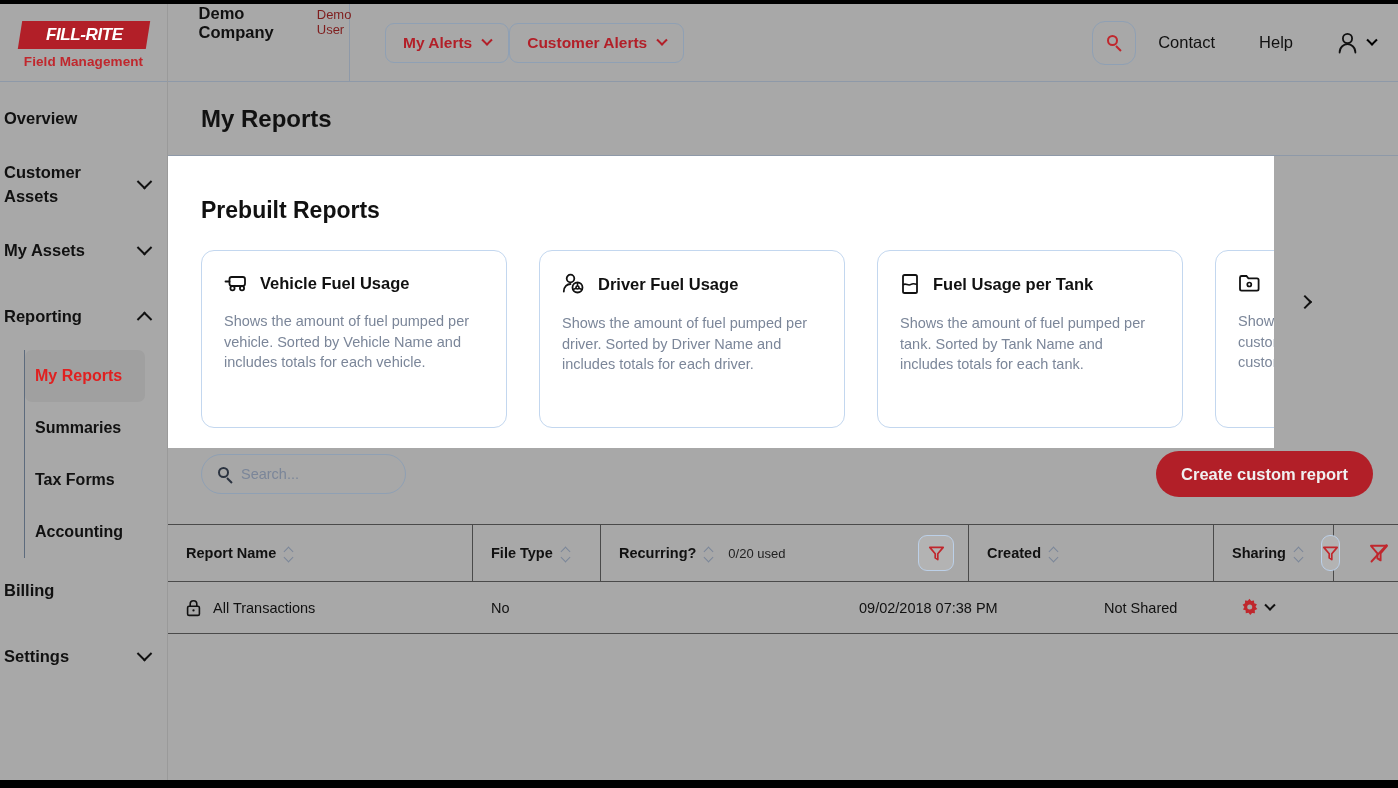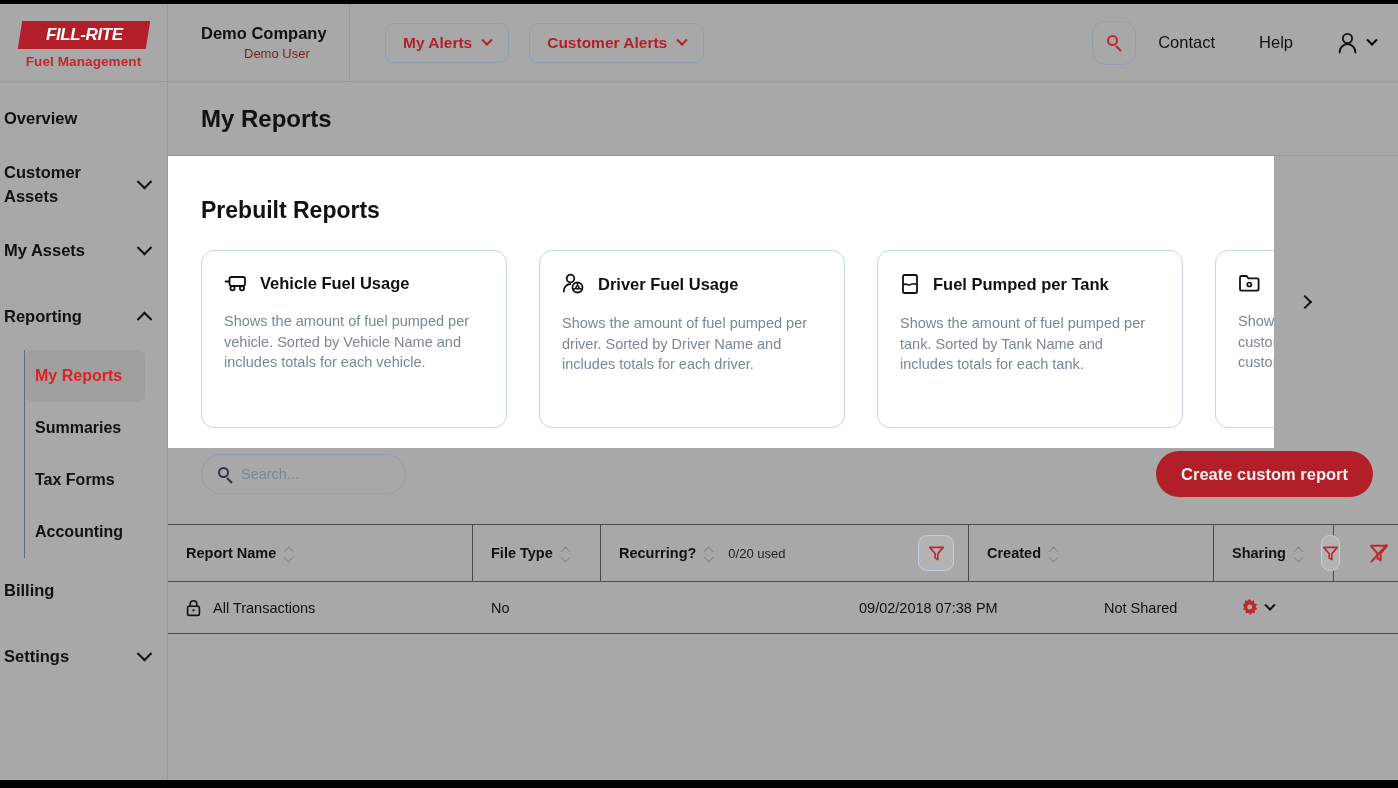--- a/index.html
+++ b/index.html
@@ -80,28 +80,28 @@
   .main { flex: 1; height: 776px; display: flex; flex-direction: column; min-width: 0; }
 
   .topbar {
     height: 78px; flex: 0 0 78px;
     display: flex; align-items: center;
     border-bottom: 1px solid #8e99a8;
     background: #a8a8a8;
   }
   .company {
     width: 182px; flex: 0 0 182px; height: 78px;
-    display: flex; flex-direction: column; justify-content: center;
+    display: flex; flex-direction: row; justify-content: center;
     padding-left: 33px;
     border-right: 1px solid #8e99a8;
   }
   .company .c-name { font-size: 16.5px; font-weight: bold; color: #111; }
   .company .c-user { font-size: 13px; color: #7f1d1d; margin-top: 3px; margin-left: 43px; }
 
-  .alerts { display: flex; gap: 20px; padding-left: 35px; }
+  .alerts { display: flex; padding-left: 35px; }
   .alert-btn {
     height: 40px; padding: 0 17px;
     border: 1.3px solid #8fa0b4; border-radius: 9px;
     display: flex; align-items: center; gap: 11px;
     color: #b21f28; font-size: 15.5px; font-weight: bold;
     background: transparent; cursor: pointer;
   }
   .alert-btn .chevron { width: 8px; height: 8px; border-width: 2.3px; }
 
   .top-right {
@@ -259,21 +259,21 @@
 </head>
 <body>
 
 <div id="app">
 
   <div class="sidebar">
     <div class="logo-block">
       <div class="logo-badge">
         <span>FILL-RITE</span>
       </div>
-      <div class="logo-sub">Fuel Management</div>
+      <div class="logo-sub">Field Management</div>
     </div>
 
     <div class="nav">
 
       <div class="nav-item">
         <span class="lbl">Overview</span>
       </div>
 
       <div class="nav-item">
         <span class="lbl">Customer Assets</span>
@@ -392,21 +392,21 @@
             </div>
             <div class="card-desc">Shows the amount of fuel pumped per driver. Sorted by Driver Name and includes totals for each driver.</div>
           </div>
 
           <div class="card">
             <div class="card-head">
               <svg width="20" height="22" viewBox="0 0 20 22">
                 <rect x="3" y="2" width="14" height="18" rx="1.6" fill="none" stroke="#111" stroke-width="1.8"></rect>
                 <path d="M3 11.8 C6 9.6 8 13.4 11 11.4 C13.6 9.7 15 11.3 17 11.3" fill="none" stroke="#111" stroke-width="1.6"></path>
               </svg>
-              <span class="card-title">Fuel Pumped per Tank</span>
+              <span class="card-title">Fuel Usage per Tank</span>
             </div>
             <div class="card-desc">Shows the amount of fuel pumped per tank. Sorted by Tank Name and includes totals for each tank.</div>
           </div>
 
           <div class="card">
             <div class="card-head">
               <svg width="23" height="20" viewBox="0 0 23 20">
                 <path d="M2 4.5 A1.6 1.6 0 0 1 3.6 3 H8.4 L10.4 5.4 H19 A1.6 1.6 0 0 1 20.6 7 V16 A1.6 1.6 0 0 1 19 17.6 H3.6 A1.6 1.6 0 0 1 2 16 Z" fill="none" stroke="#111" stroke-width="1.8"></path>
                 <circle cx="11.3" cy="11.5" r="2" fill="none" stroke="#111" stroke-width="1.7"></circle>
               </svg>

